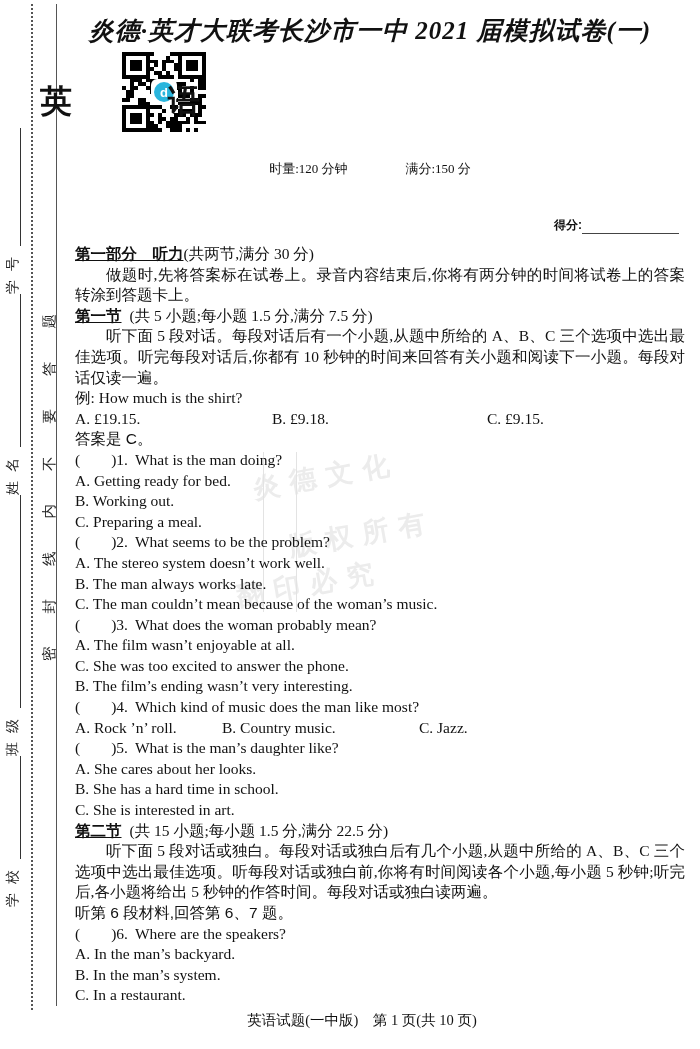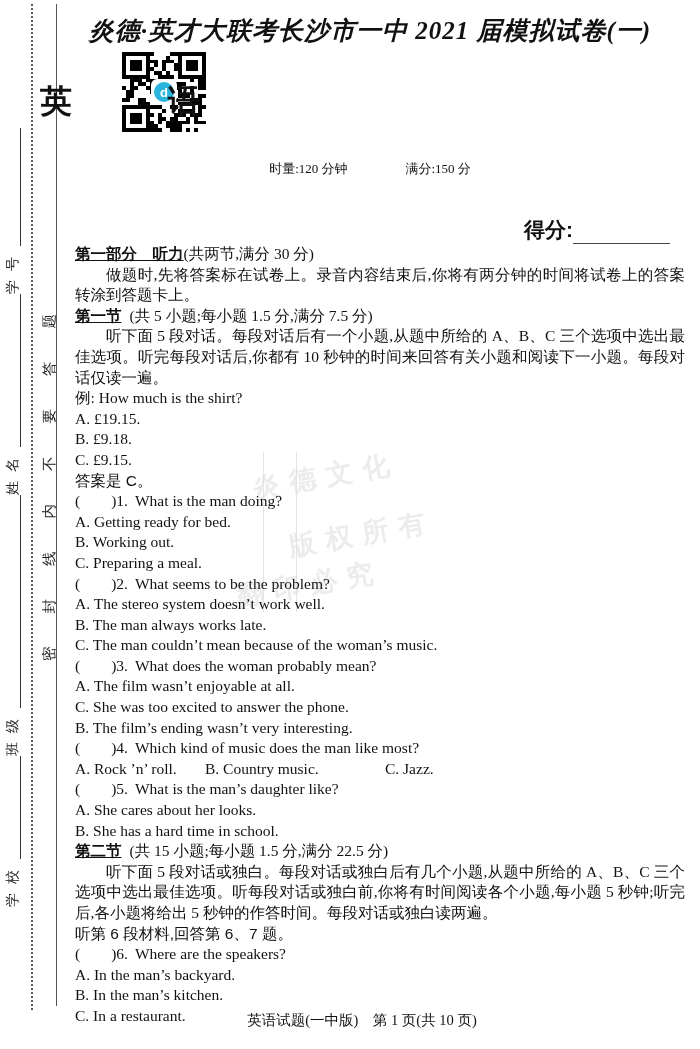--- a/index.html
+++ b/index.html
@@ -36,22 +36,22 @@
   .qr-logo-inner{width:20px;height:20px;border-radius:50%;
                  display:flex;align-items:center;justify-content:center;
                  color:#fff;font-family:"Liberation Sans", sans-serif;
                  font-weight:bold;font-size:13px;line-height:1;}
   .subject-title{position:absolute;top:80px;left:40px;width:660px;text-align:left;
                  font-size:32px;font-weight:bold;
                  font-family:"Liberation Sans", sans-serif;}
   .meta-line{position:absolute;top:160px;left:40px;width:660px;text-align:center;
              font-size:13px;}
   .meta-line .gap{display:inline-block;width:58px;}
-  .score-line{position:absolute;top:216px;left:524px;
-              font-family:"Liberation Sans", sans-serif;font-weight:bold;font-size:21px;}
+  .score-line{position:absolute;top:216px;left:554px;
+              font-family:"Liberation Sans", sans-serif;font-weight:bold;font-size:12px;}
   .score-blank{display:inline-block;width:97px;height:17px;border-bottom:1.5px solid #444;
                vertical-align:bottom;}
 
   
   .wm{position:absolute;color:#ececec;font-family:"Liberation Sans", sans-serif;
       font-weight:bold;letter-spacing:10px;font-size:27px;pointer-events:none;
       transform:rotate(-10deg);}
   .wm1{left:252px;top:458px;} .wm2{left:288px;top:516px;} .wm3{left:236px;top:566px;}
   .wm-line{position:absolute;top:452px;height:160px;width:0;border-left:1px solid #e3e3e3;
            pointer-events:none;}
@@ -59,26 +59,26 @@
 
   
   .content{position:absolute;left:75px;top:244px;width:610px;
            font-size:15.5px;line-height:20.6px;}
   .content p, .content div{margin:0;padding:0;}
   .hd{font-family:"Liberation Sans", sans-serif;font-weight:bold;text-decoration:underline;}
   .note{font-family:"Liberation Serif", serif;font-weight:normal;}
   .note.sp{margin-left:8px;}
   .instr{font-family:Liberation Serif, serif;text-indent:2em;text-align:justify;}
   .cjk{font-family:"Liberation Sans", sans-serif;}
-  .ex-opts{padding-left:28px;display:flex;flex-direction:column;}
+  .ex-opts{padding-left:28px;display:flex;}
   .ex-opts .o1{width:197px;} .ex-opts .o2{width:215px;}
   .q-prefix{display:inline-block;}
   .q-text{margin-left:7px;}
   .opt{padding-left:71px;}
-  .opt-row{padding-left:71px;display:flex;}
+  .opt-row{padding-left:71px;display:flex;gap:17px;}
   .opt-row .o1{width:130px;} .opt-row .o2{width:180px;}
 
   
   .footer{position:absolute;left:12px;top:1011px;width:700px;text-align:center;
           font-size:14.5px;}
 </style>
 </head>
 <body>
 
 <div class="page">
@@ -613,31 +613,32 @@
       <span class="o1">A. Rock ’n’ roll.</span>
       <span class="o2">B. Country music.</span>
       <span class="o3">C. Jazz.</span>
     </div>
 
     <div>
       <span class="q-prefix">(　　)5.</span><span class="q-text">What is the man’s daughter like?</span>
     </div>
     <div class="opt">A. She cares about her looks.</div>
     <div class="opt">B. She has a hard time in school.</div>
+    <div class="opt">C. She is interested in art.</div>
 
     <div>
       <span class="hd">第二节</span><span class="note sp">(共 15 小题;每小题 1.5 分,满分 22.5 分)</span>
     </div>
     <p class="instr">听下面 5 段对话或独白。每段对话或独白后有几个小题,从题中所给的 A、B、C 三个选项中选出最佳选项。听每段对话或独白前,你将有时间阅读各个小题,每小题 5 秒钟;听完后,各小题将给出 5 秒钟的作答时间。每段对话或独白读两遍。</p>
     <div class="cjk">听第 6 段材料,回答第 6、7 题。</div>
 
     <div>
       <span class="q-prefix">(　　)6.</span><span class="q-text">Where are the speakers?</span>
     </div>
     <div class="opt">A. In the man’s backyard.</div>
-    <div class="opt">B. In the man’s kitchen.</div>
+    <div class="opt">B. In the man’s system.</div>
     <div class="opt">C. In a restaurant.</div>
 
   </div>
 
   <div class="footer">英语试题(一中版)　第 1 页(共 10 页)</div>
 
 </div>
 
 </body></html>

